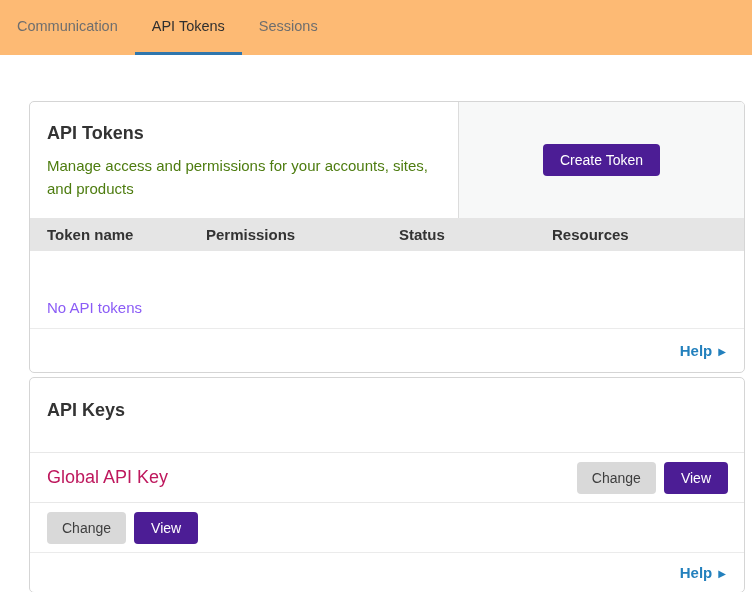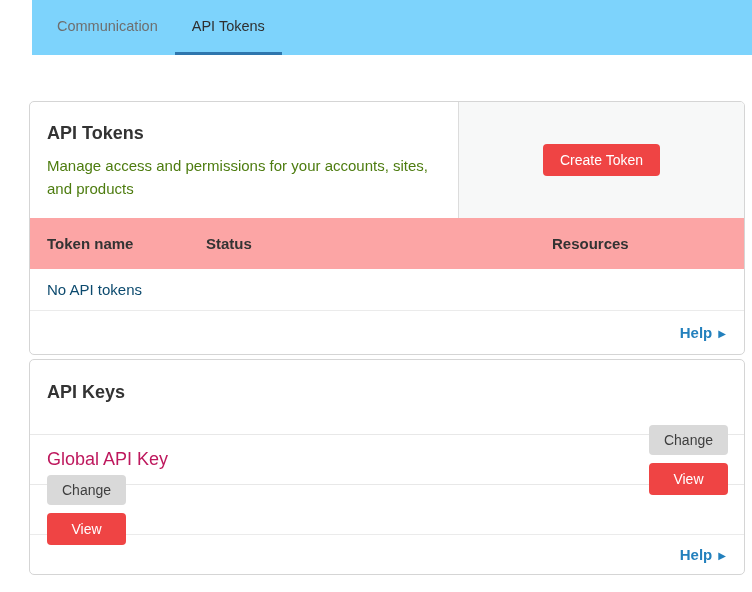--- a/index.html
+++ b/index.html
@@ -9,23 +9,21 @@
     font-family: "Liberation Sans", "DejaVu Sans", sans-serif;
     color: #333;
     overflow: hidden;
   }
 
   
   .tabbar {
     display: flex;
     align-items: stretch;
     height: 55px;
-    background: #7dd3fc;
-    padding-left: 8px;
-    margin-left: 32px;
+    background: #fdba74;
   }
   .tab {
     display: flex;
     align-items: center;
     padding: 0 17px;
     font-size: 14.5px;
     color: #6e6e6e;
     border-bottom: 3px solid transparent;
     cursor: pointer;
     white-space: nowrap;
@@ -74,54 +72,55 @@
 
   .btn {
     border: none;
     border-radius: 4px;
     font-family: inherit;
     font-size: 14px;
     cursor: pointer;
     line-height: 1;
   }
   .btn-primary {
-    background: #ef4444;
+    background: #4c1d95;
     color: #ffffff;
     padding: 9px 17px;
   }
   .btn-secondary {
     background: #d9d9d9;
     color: #3e3e3e;
     padding: 8px 15px;
   }
 
   
   .table-header {
     display: flex;
     align-items: center;
-    height: 51px;
-    background: #fca5a5;
+    height: 33px;
+    background: #e5e5e5;
     font-size: 15px;
     font-weight: 600;
     color: #333;
   }
   .th { flex: none; }
   .th-token   { width: 176px; padding-left: 17px; }
   .th-perm    { width: 193px; }
   .th-res     { width: 192px; }
   .th-status  { flex: 1; }
 
   .empty-row {
     display: flex;
     align-items: center;
     height: 42px;
     padding-left: 17px;
     font-size: 15px;
-    color: #0c4a6e;
+    color: #8b5cf6;
     border-bottom: 1px solid #ebebeb;
+    margin-top: 36px;
   }
 
   .card-footer {
     display: flex;
     align-items: center;
     justify-content: flex-end;
     height: 43px;
     padding-right: 18px;
     font-weight: bold;
   }
@@ -139,46 +138,48 @@
   
   .simple-header { padding: 22px 18px 21px 17px; }
   .key-row {
     display: flex;
     align-items: center;
     height: 50px;
     padding: 0 16px 0 17px;
     border-top: 1px solid #e8e8e8;
   }
   .key-name { flex: 1; font-size: 18px; color: #be185d; }
-  .key-actions { display: flex; gap: 8px; flex-direction: column; }
+  .key-actions { display: flex; gap: 8px; }
   .card2-footer { border-top: 1px solid #ebebeb; height: 40px; }
 </style>
 </head>
 <body>
 
 <nav class="tabbar">
   <div class="tab">Communication</div>
   <div class="tab active">API Tokens</div>
+  <div class="tab">Sessions</div>
 </nav>
 
 <main class="content">
 
   <section class="card">
     <div class="split-header">
       <div class="hd-left">
         <h2 class="card-title">API Tokens</h2>
         <p class="card-desc">Manage access and permissions for your accounts, sites, and products</p>
       </div>
       <div class="hd-right">
         <button class="btn btn-primary">Create Token</button>
       </div>
     </div>
 
     <div class="table-header">
       <div class="th th-token">Token name</div>
+      <div class="th th-perm">Permissions</div>
       <div class="th th-status">Status</div>
       <div class="th th-res">Resources</div>
     </div>
 
     <div class="empty-row">No API tokens</div>
 
     <div class="card-footer">
       <a class="help-link">
         <span>Help</span>
         <span class="help-arrow">▶</span>

